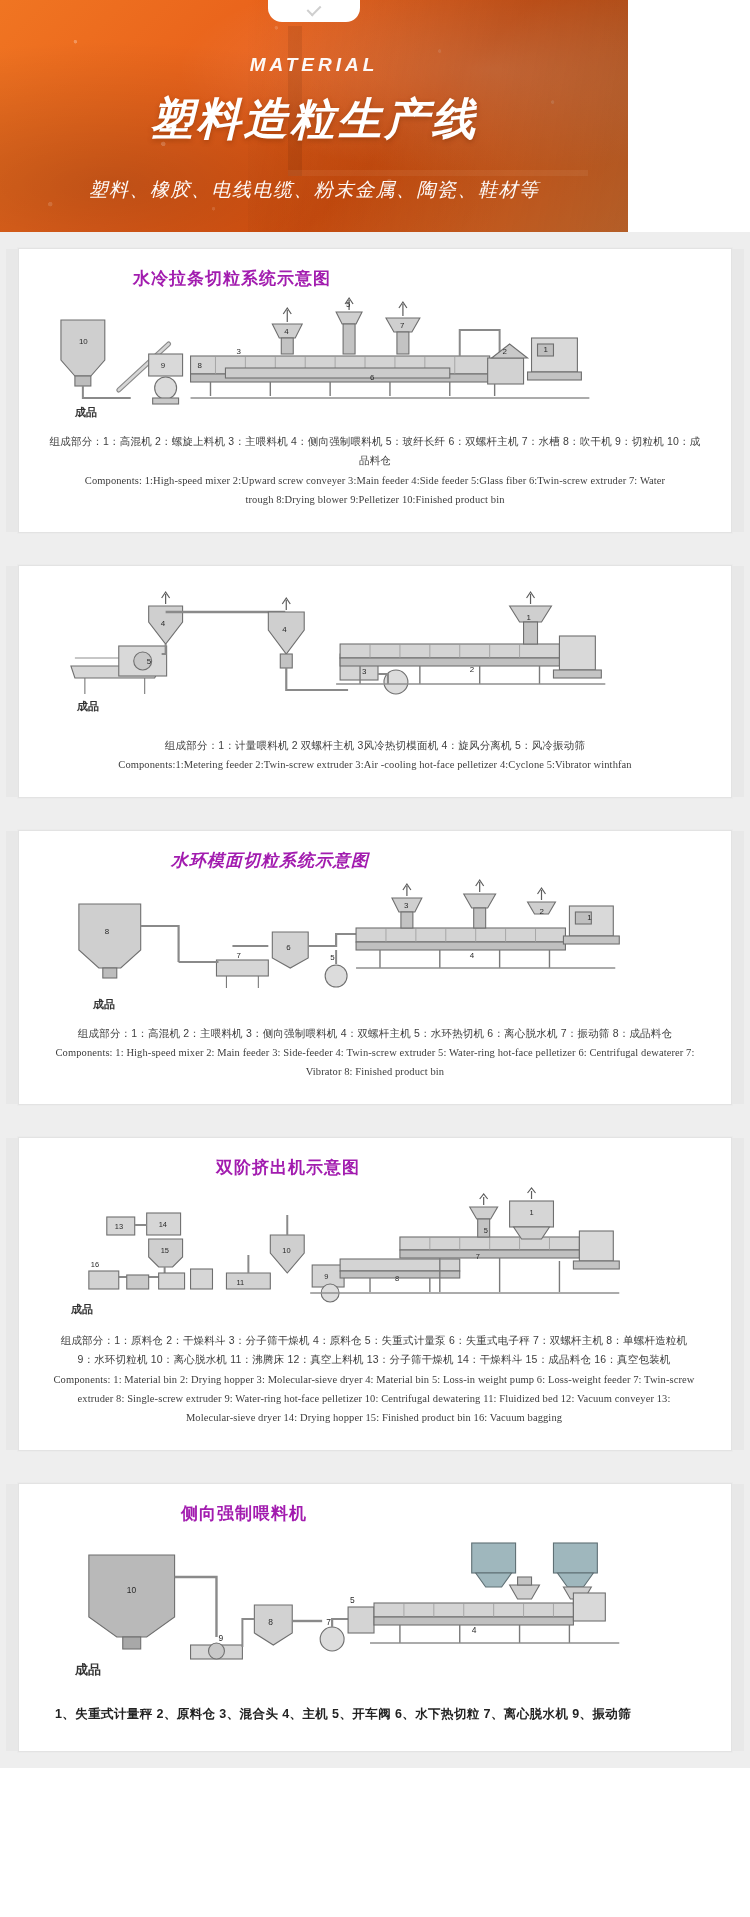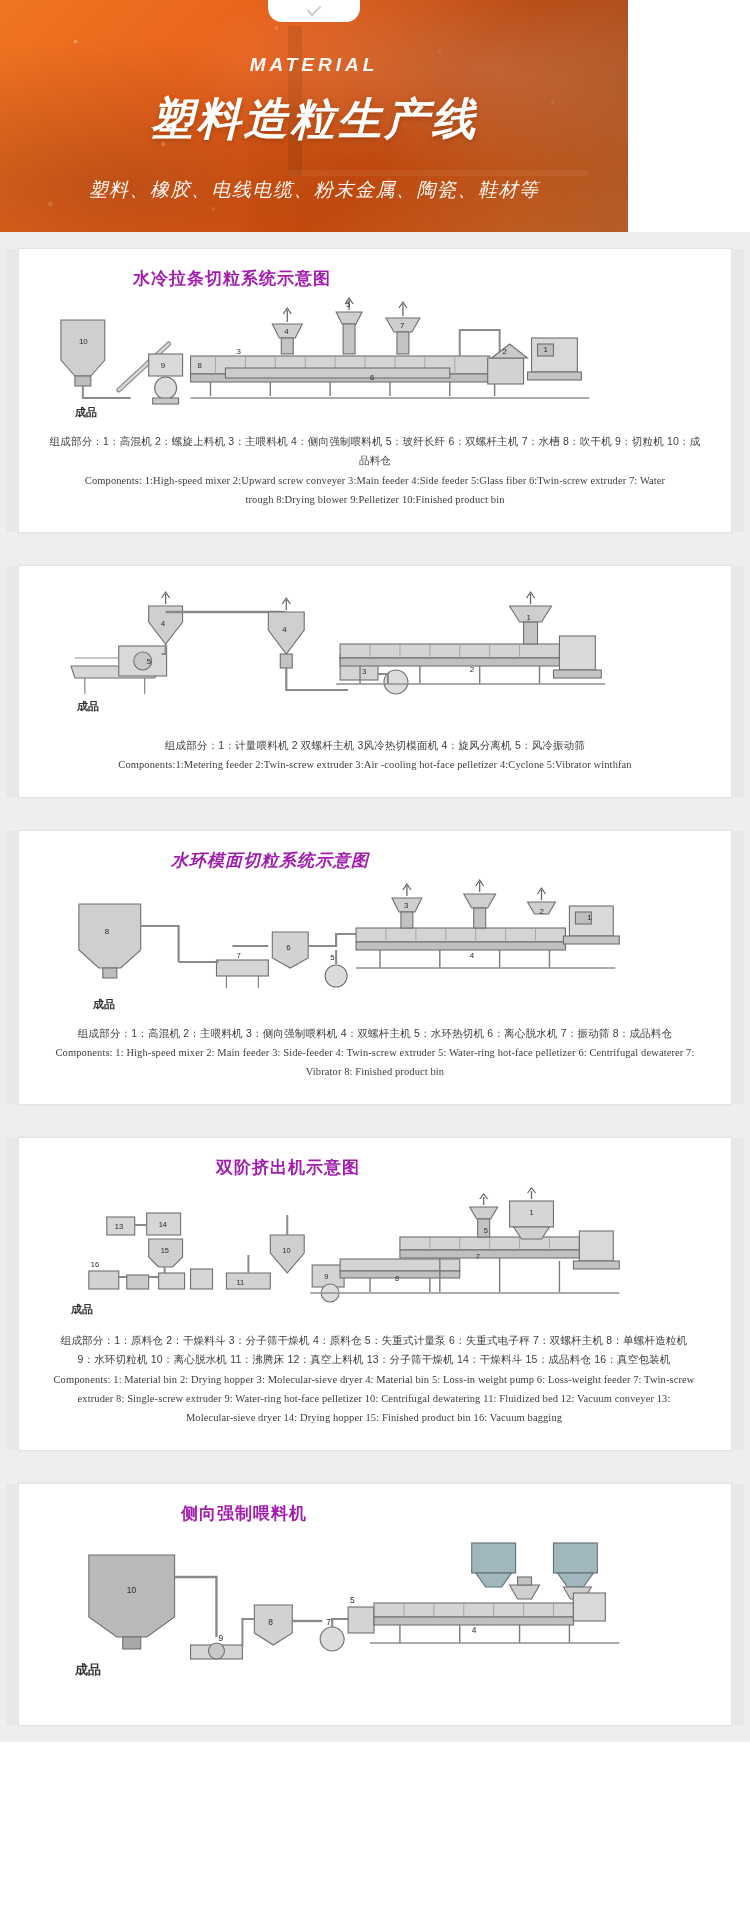--- a/index.html
+++ b/index.html
@@ -564,17 +564,18 @@
             <text x="228" y="96">8</text>
             <text x="286" y="96">7</text>
             <text x="310" y="74">5</text>
             <text x="432" y="104">4</text>
           </g>
         </svg>
         <div class="finished-label" style="left:34px; bottom:10px; font-size:13px;">成品</div>
       </div>
 
       <div class="bottom-list">
+        <div>1、失重式计量秤 2、原料仓 3、混合头 4、主机 5、开车阀 6、水下热切粒 7、离心脱水机 9、振动筛</div>
       </div>
     </div>
   </div>
 
 </div>
 
 </body></html>

